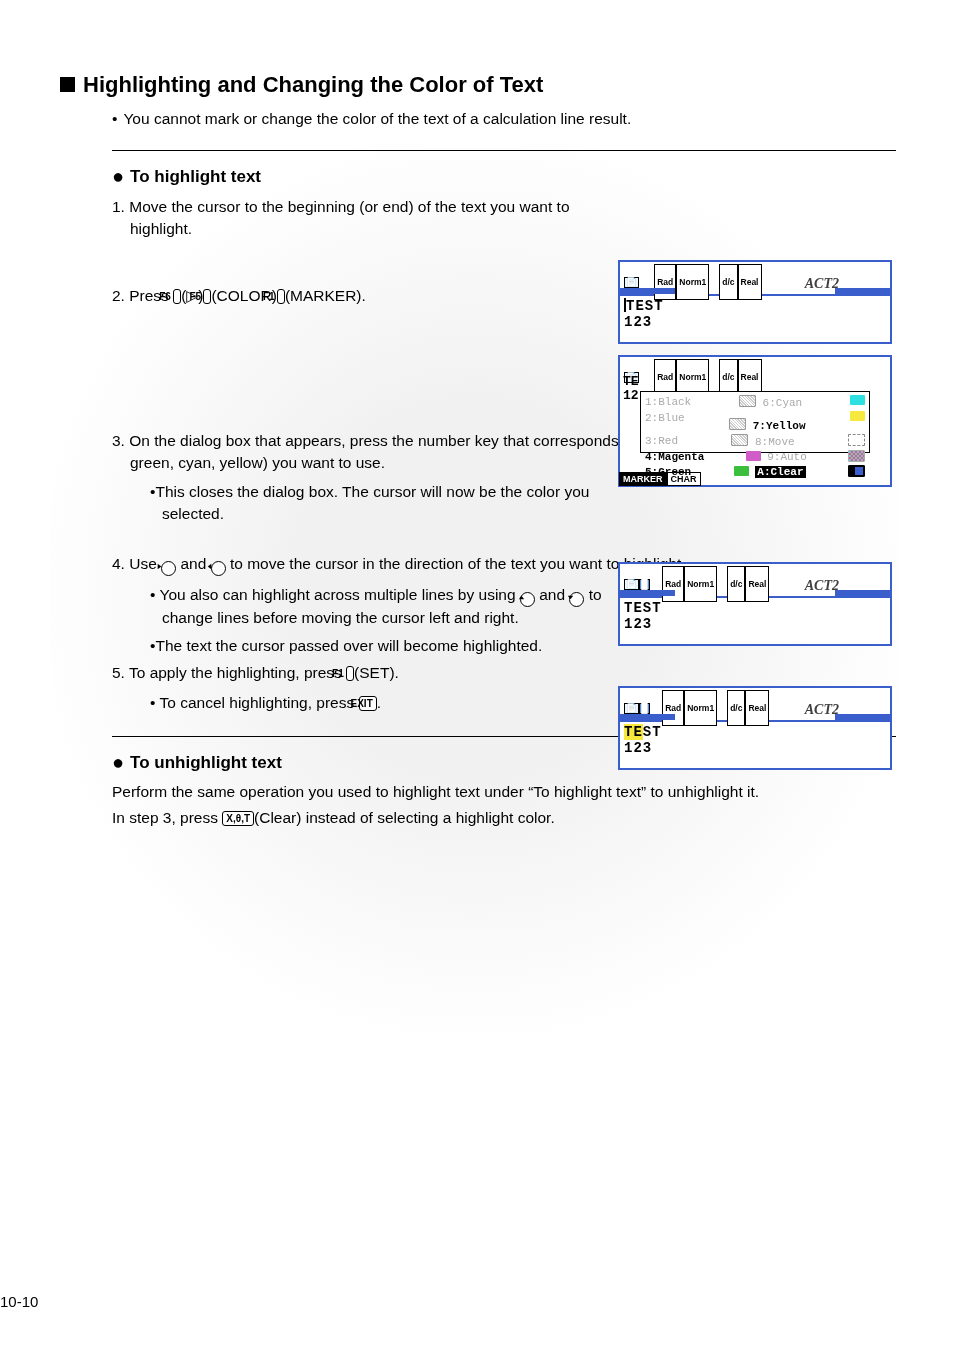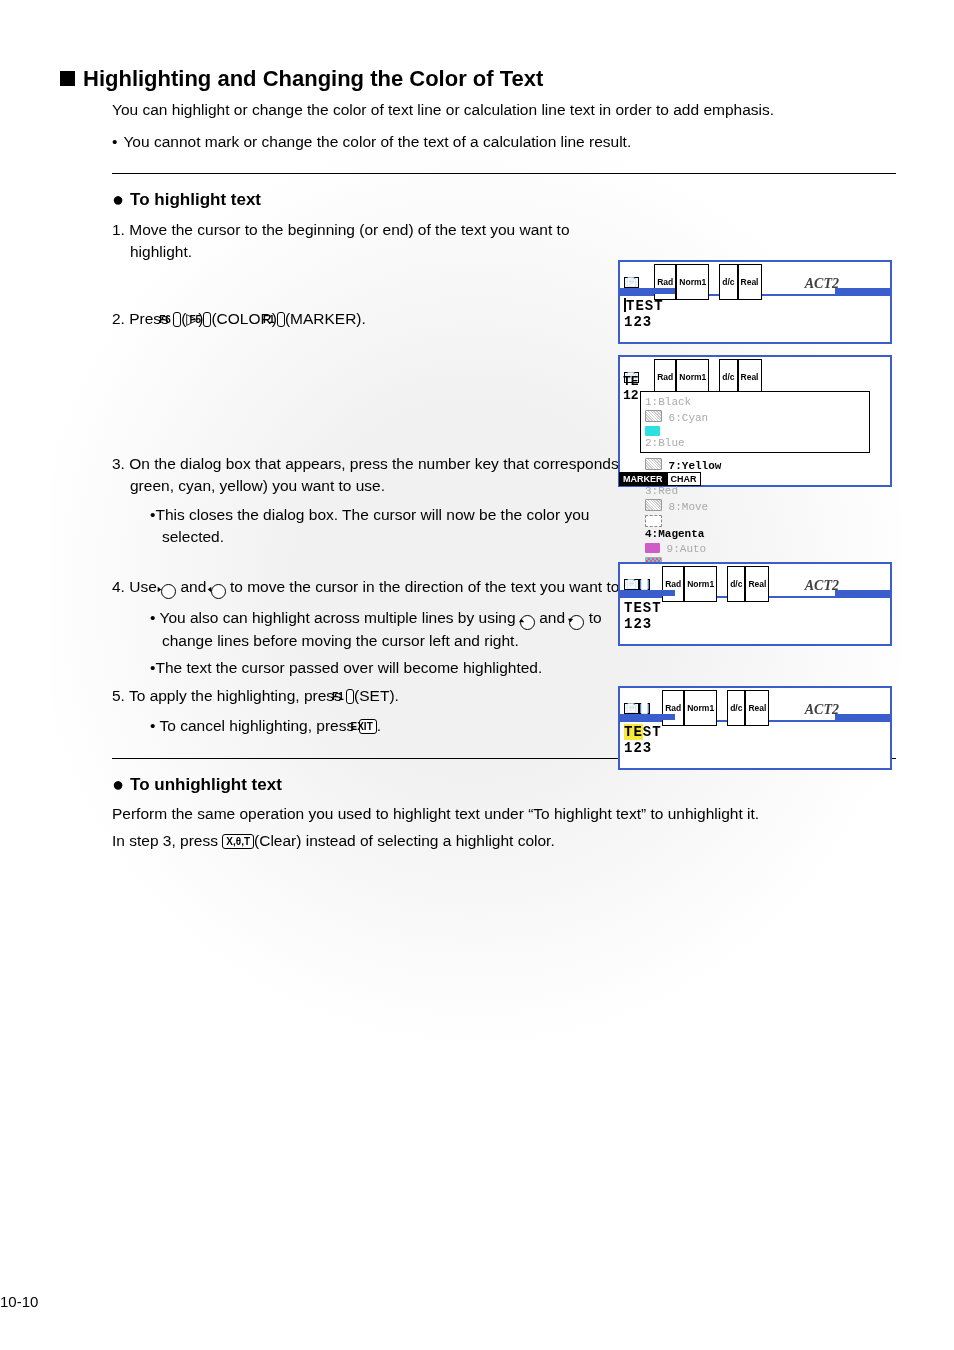--- a/index.html
+++ b/index.html
@@ -24,21 +24,21 @@
   .page {
     position: relative;
     z-index: 1;
     padding: 60px 60px 40px 60px;
     box-sizing: border-box;
     width: 954px;
   }
   .h1 {
     font-size: 22px;
     font-weight: bold;
-    margin-top: 6px;
+    margin-top: 12px;
     margin-bottom: 8px;
   }
   .h1 .sq {
     display: inline-block;
     width: 15px;
     height: 15px;
     background: #000;
     margin-right: 8px;
     vertical-align: 0px;
   }
@@ -228,21 +228,21 @@
     height: 100px;
   }
   .shot2 .left-txt {
     position: absolute;
     left: 3px;
     top: 2px;
     font-size: 13px;
     line-height: 14px;
     font-weight: bold;
   }
-  .shot2 .row { display: flex; justify-content: space-between; line-height: 15px; flex-direction: column; }
+  .shot2 .row { display: flex; justify-content: space-between; line-height: 15px; }
   .shot2 .sw { display: inline-block; width: 15px; height: 10px; vertical-align: -1px; border-radius: 1px; }
   .shot2 .sw.dim { background: repeating-linear-gradient(45deg,#ccc,#ccc 1px,#fff 1px,#fff 2px); border:1px solid #999; }
   .shot2 .sw-cyan { background: #2ee0df; }
   .shot2 .sw-yel { background: #f7e83d; }
   .shot2 .sw-dash { background: #fff; border: 1px dashed #888; }
   .shot2 .sw-mix { background: repeating-conic-gradient(#f55 0 25%, #5cf 0 50%); background-size: 4px 4px; border:1px solid #aaa; }
   .shot2 .sw-mag { background: #d05cc8; }
   .shot2 .sw-grn { background: #3cbf3c; }
   .shot2 .inv { background: #000; color: #fff; padding: 0 2px; }
   .shot2 .bold { font-weight: bold; }
@@ -268,21 +268,20 @@
 <body>
 
 <div class="watermark"></div>
 
 <div class="page">
 
   <div class="h1">
     <span class="sq"></span><span>Highlighting and Changing the Color of Text</span>
   </div>
 
-  <div class="para">You can highlight or change the color of text line or calculation line text in order to add emphasis.</div>
   <div class="bullet-line">You cannot mark or change the color of the text of a calculation line result.</div>
 
   <hr class="rule">
 
   <div class="sub-h">
     <span class="dot">●</span><span>To highlight text</span>
   </div>
 
   <div class="shot" style="top:260px;">
     <div class="topbar">

